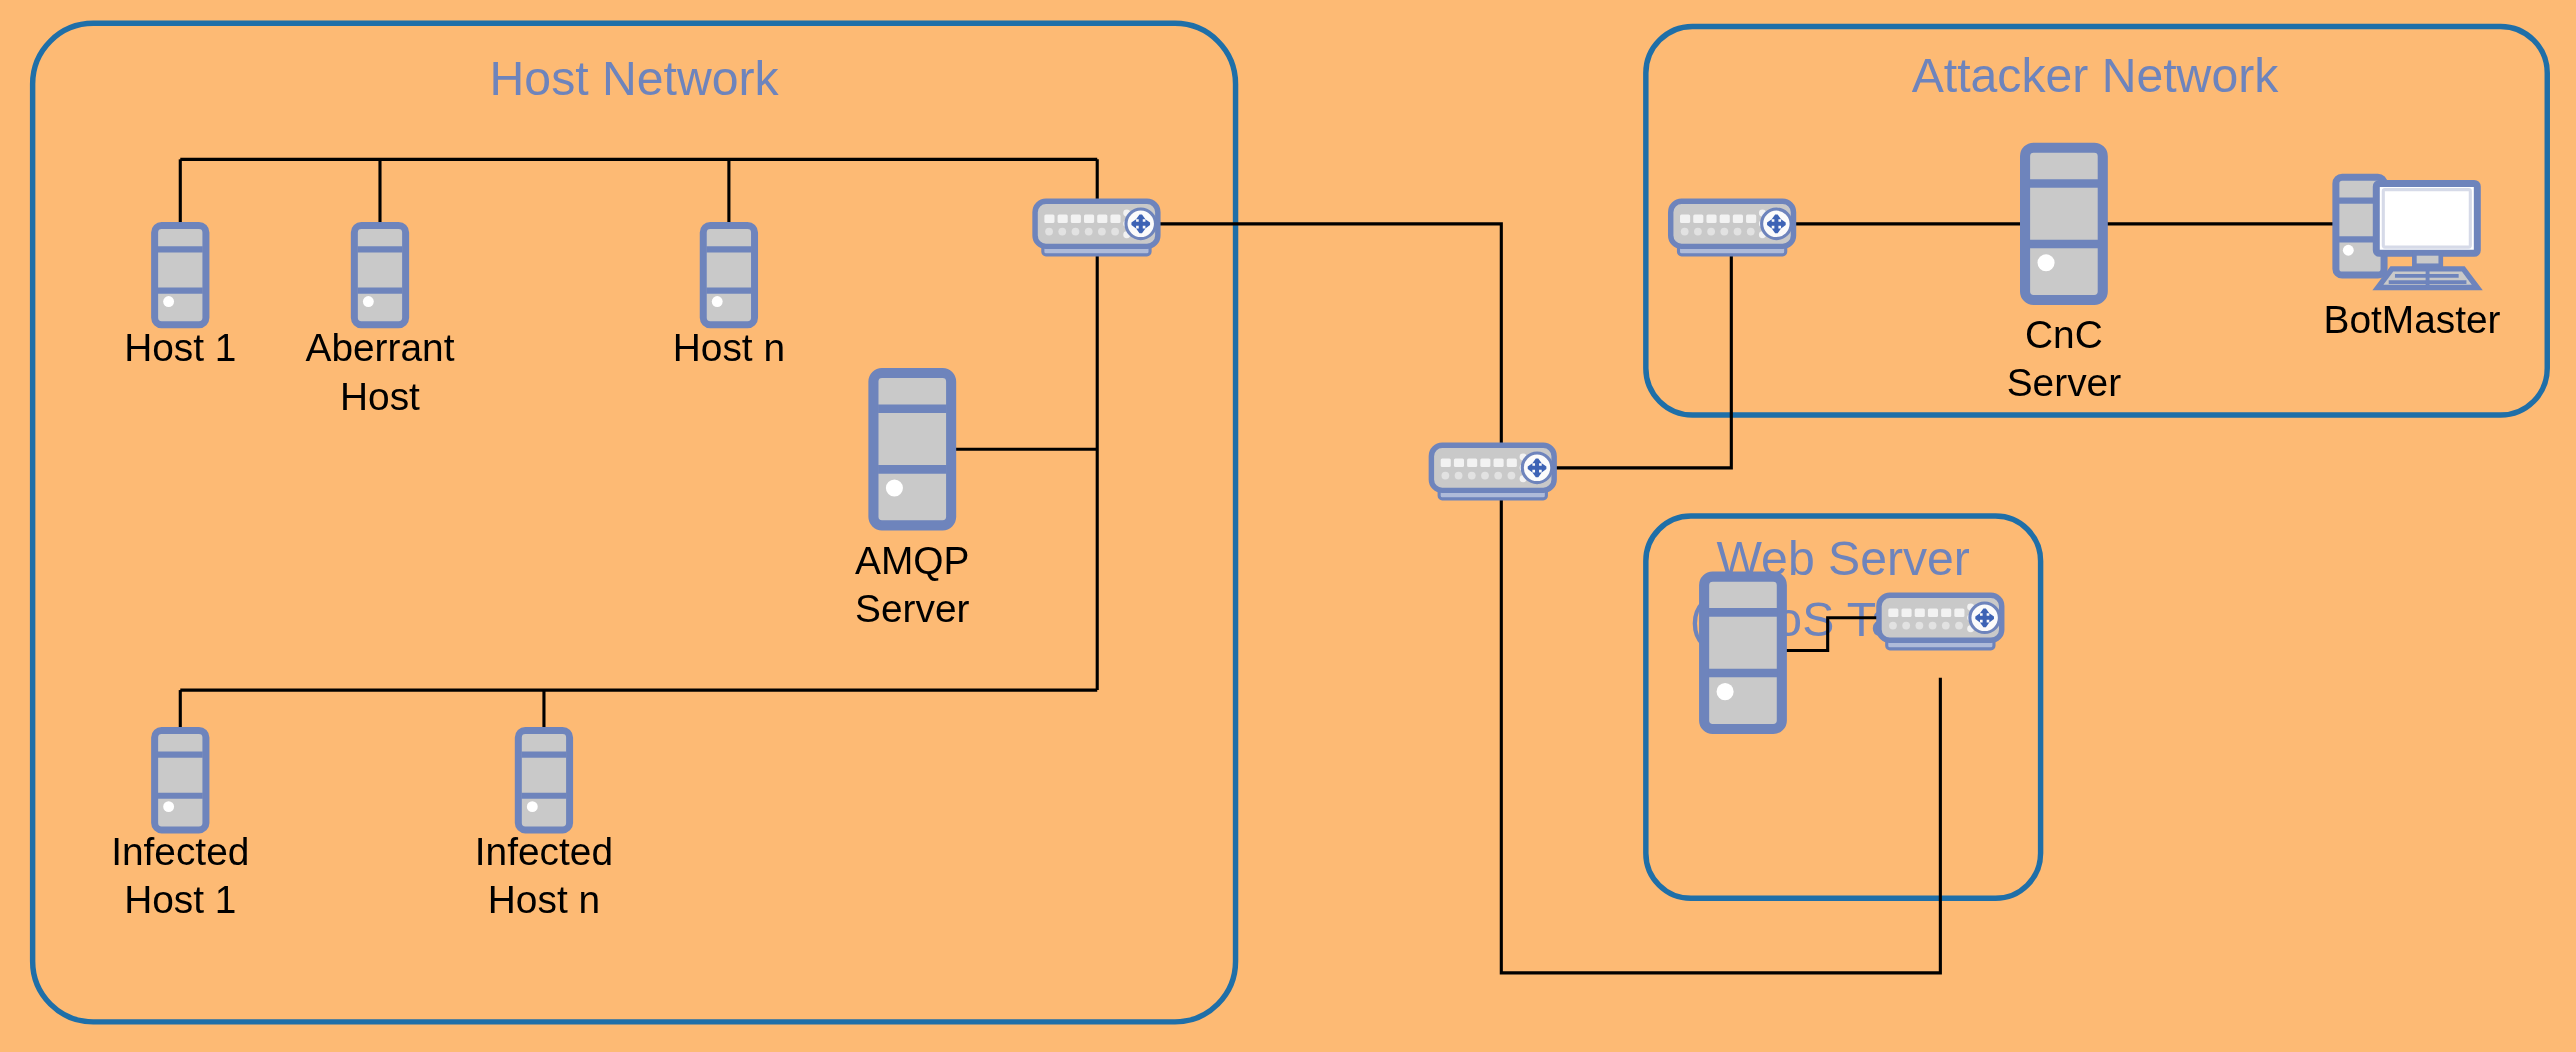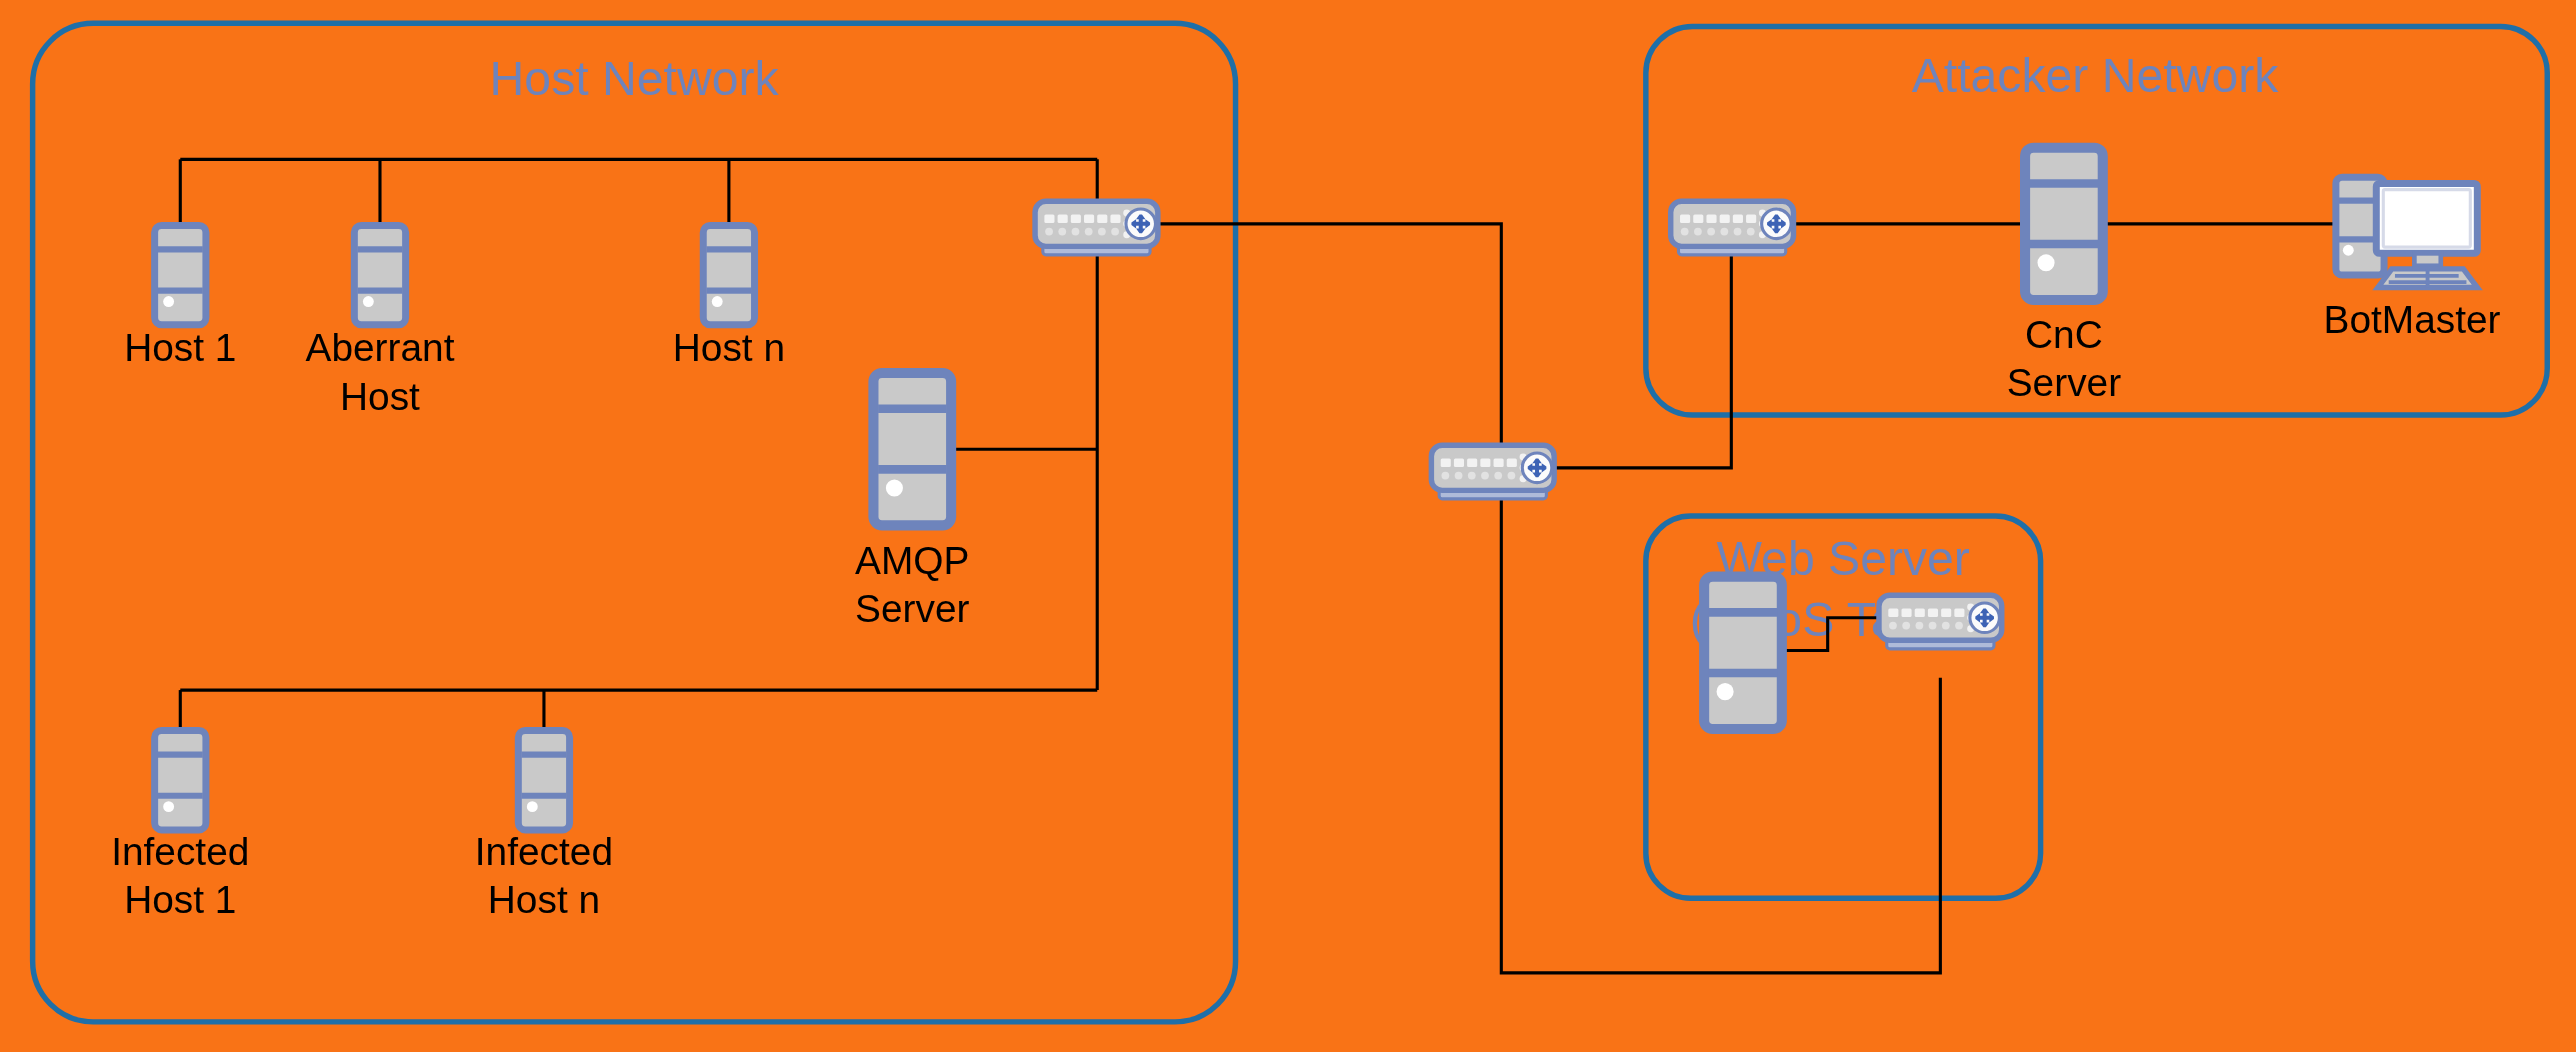--- a/index.html
+++ b/index.html
@@ -1,18 +1,18 @@
 <!DOCTYPE html>
 <html style="font-size:12.4px"><head>
 <meta charset="utf-8">
 <title>Botnet Testbed Network Diagram</title>
 <style>
   html,body{margin:0;padding:0;background:#ffffff;}
   body{font-family:"Liberation Sans",sans-serif;}
-  #stage{position:relative;width:2576px;height:1053px;background:#f97316;overflow:hidden;}
+  #stage{position:relative;width:2576px;height:1053px;background:#fdba74;overflow:hidden;}
   svg{display:block;}
   .panel-title{font-family:"Liberation Sans",sans-serif;font-size:62px;fill:#6E84BC;text-anchor:middle;}
   .node-label{font-family:"Liberation Sans",sans-serif;font-size:50px;fill:#000000;text-anchor:middle;}
   .link{stroke:#000000;stroke-width:4;fill:none;}
   .panel-rect{fill:none;stroke:#1F6FA8;stroke-width:7;}
   .dev-body{fill:#C9C9C9;stroke:#6E84BC;}
   .dev-line{stroke:#6E84BC;fill:none;}
   .led{fill:#FFFFFF;}
   .sw-case{fill:#C9C9C9;stroke:#6E84BC;stroke-width:7;}
   .sw-port{fill:#F2F2F2;}

